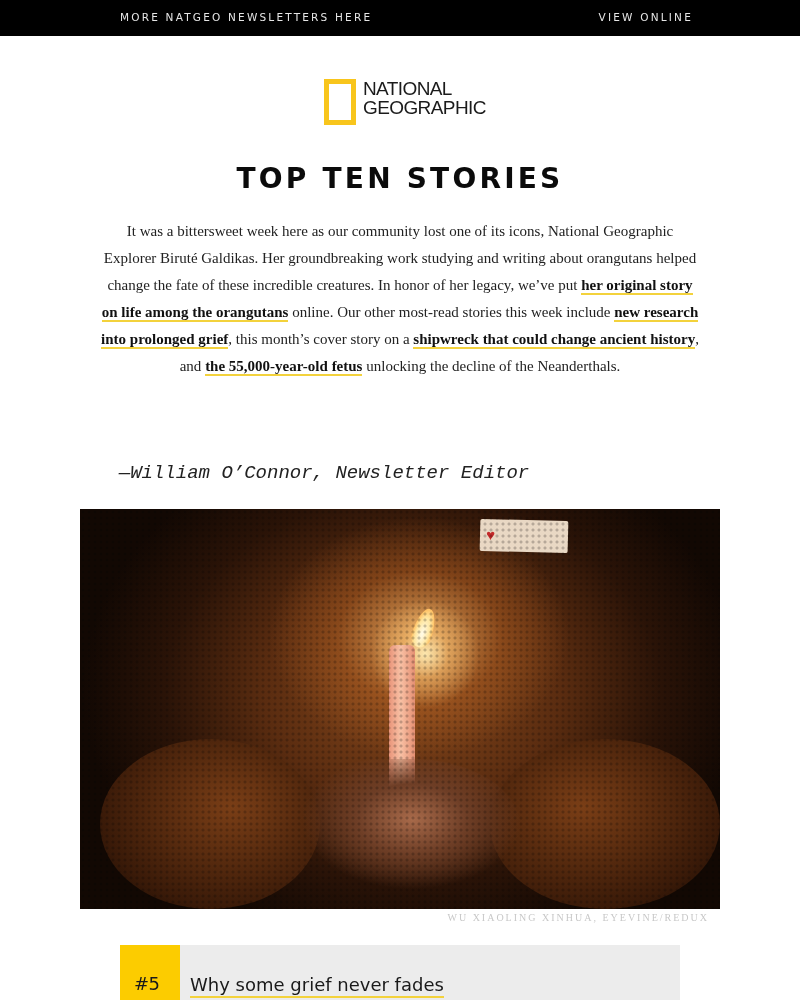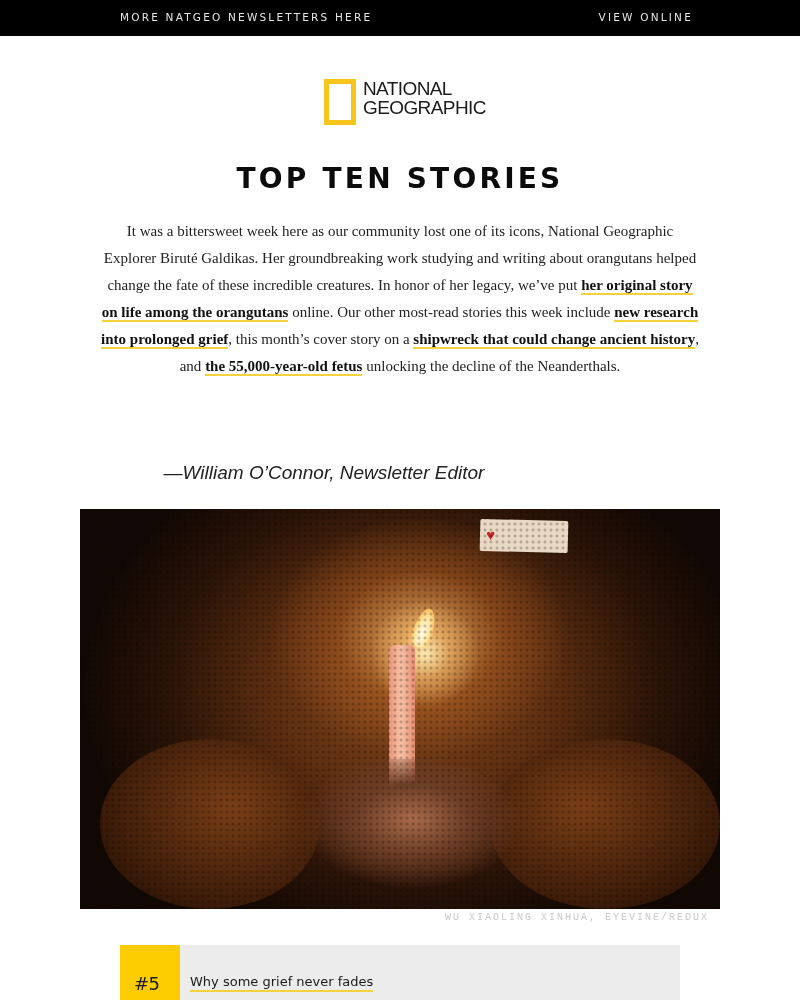--- a/index.html
+++ b/index.html
@@ -35,21 +35,21 @@
       position: absolute; left: 100px; top: 218px; width: 600px; text-align: center;
       font-family: "Liberation Serif", serif; font-size: 15px; line-height: 27px; color: #222;
     }
     .intro a {
       color: #111; font-weight: bold; text-decoration: none;
       border-bottom: 2px solid #f3d23c; cursor: pointer;
     }
 
     .signoff {
       position: absolute; left: 0; top: 462px; width: 648px; text-align: center;
-      font-family: Liberation Sans, sans-serif; font-style: italic; font-size: 19px; color: #222;
+      font-family: Liberation Mono, monospace; font-style: italic; font-size: 19px; color: #222;
     }
 
     .photo {
       position: absolute; left: 80px; top: 509px; width: 640px; height: 400px; overflow: hidden;
       background:
         radial-gradient(ellipse 150px 120px at 53% 32%, rgba(255,190,110,0.75), rgba(200,110,40,0.35) 55%, rgba(0,0,0,0) 100%),
         radial-gradient(ellipse 330px 260px at 52% 45%, #8a4a1c 0%, #5a2c10 45%, #2a1307 75%, #120803 100%);
     }
     .photo .tag {
       position: absolute; left: 400px; top: 11px; width: 88px; height: 32px;
@@ -89,37 +89,37 @@
       border-radius: 50%;
     }
     .photo .texture {
       position: absolute; inset: 0;
       background-image: radial-gradient(rgba(0,0,0,0.22) 1px, rgba(0,0,0,0) 2px);
       background-size: 6px 6px; mix-blend-mode: multiply;
     }
 
     .credit {
       position: absolute; right: 91px; top: 912px;
-      font-family: Liberation Mono, monospace; font-size: 10px; letter-spacing: 2px; color: #c8c8c8;
+      font-family: Liberation Serif, serif; font-size: 10px; letter-spacing: 2px; color: #c8c8c8;
     }
 
     .story {
       position: absolute; left: 120px; top: 945px; width: 560px; height: 60px; background: #ececec;
       cursor: pointer;
     }
     .story .rank {
       position: absolute; left: 0; top: 0; width: 60px; height: 60px; background: #fccc00;
     }
     .story .rank span {
       position: absolute; left: 14px; top: 28px;
       font-family: "DejaVu Sans", sans-serif; font-size: 18px; color: #1a1a1a; letter-spacing: -0.5px;
     }
     .story .title {
       position: absolute; left: 70px; top: 29px;
-      font-family: "DejaVu Sans", sans-serif; font-size: 13px; color: #1a1a1a;
+      font-family: "DejaVu Sans", sans-serif; font-size: 18px; color: #1a1a1a;
       border-bottom: 2px solid #f3d23c; padding-bottom: 1px;
     }
   </style>
 </head>
 <body>
 
 <div class="topbar">
   <a class="left">MORE NATGEO NEWSLETTERS HERE</a>
   <a class="right">VIEW ONLINE</a>
 </div>

